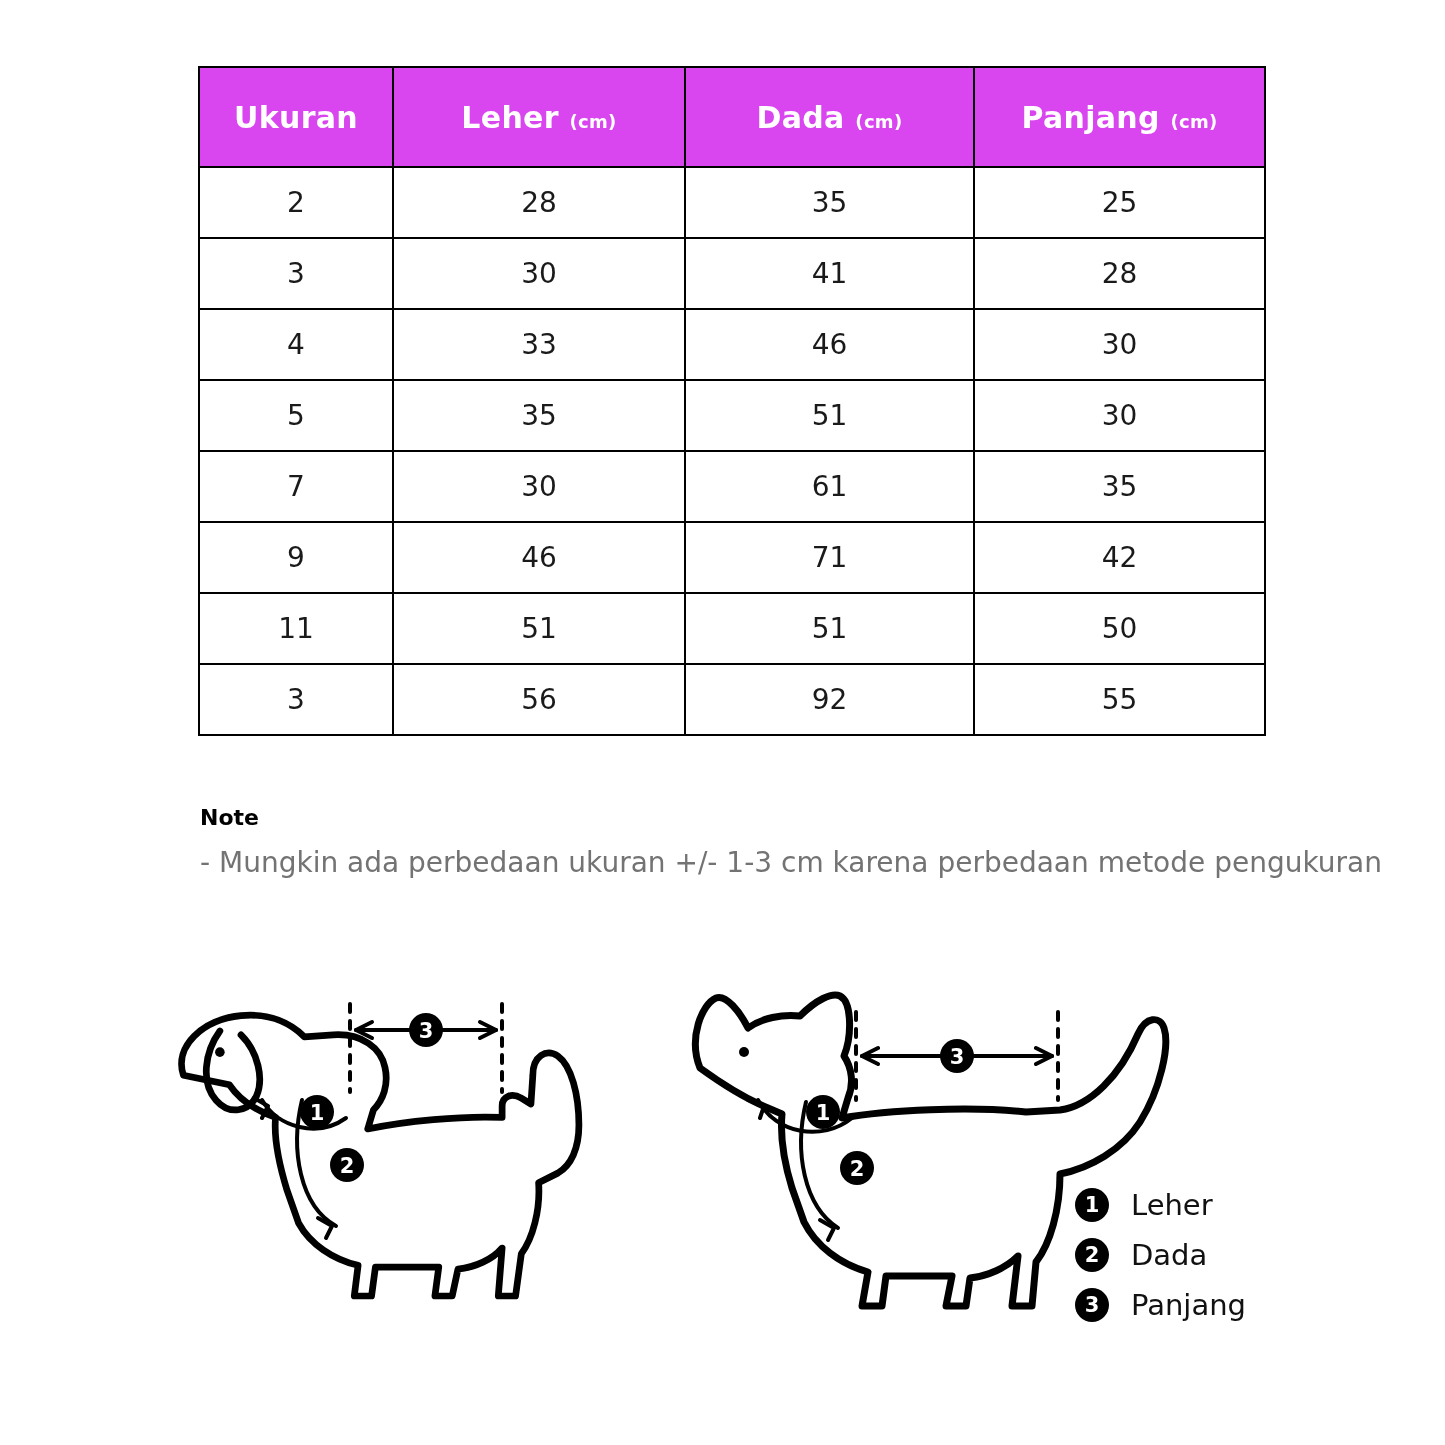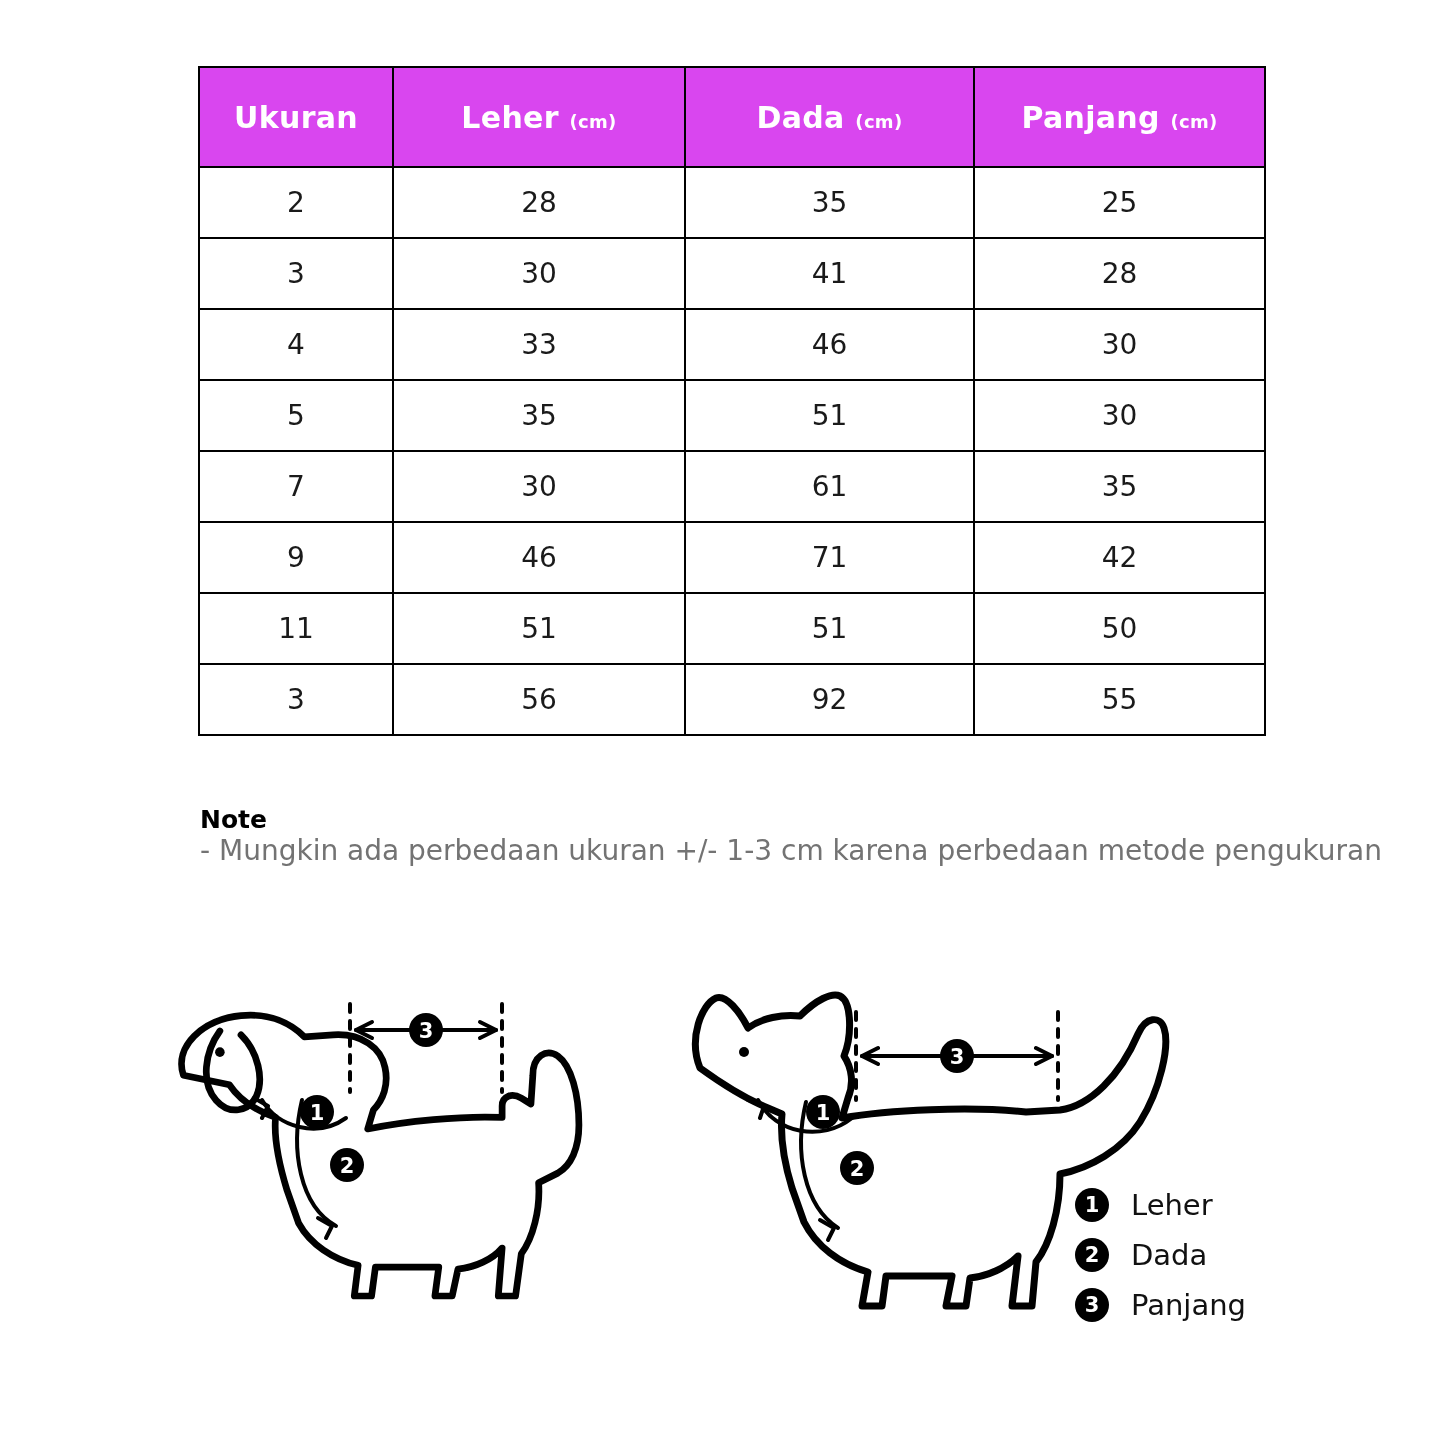--- a/index.html
+++ b/index.html
@@ -60,22 +60,23 @@
   .col-panjang{ width: 287px; }
 
   
   .note-wrap {
     position: absolute;
     left: 200px;
     top: 805px;
     width: 1180px;
   }
   .note-title {
-    font-size: 25px;
+    font-size: 22px;
     font-weight: bold;
+    margin-bottom: 16px;
   }
   .note-line {
     font-size: 28px;
     color: #737373;
     white-space: nowrap;
   }
 
   
   .illus {
     position: absolute;

